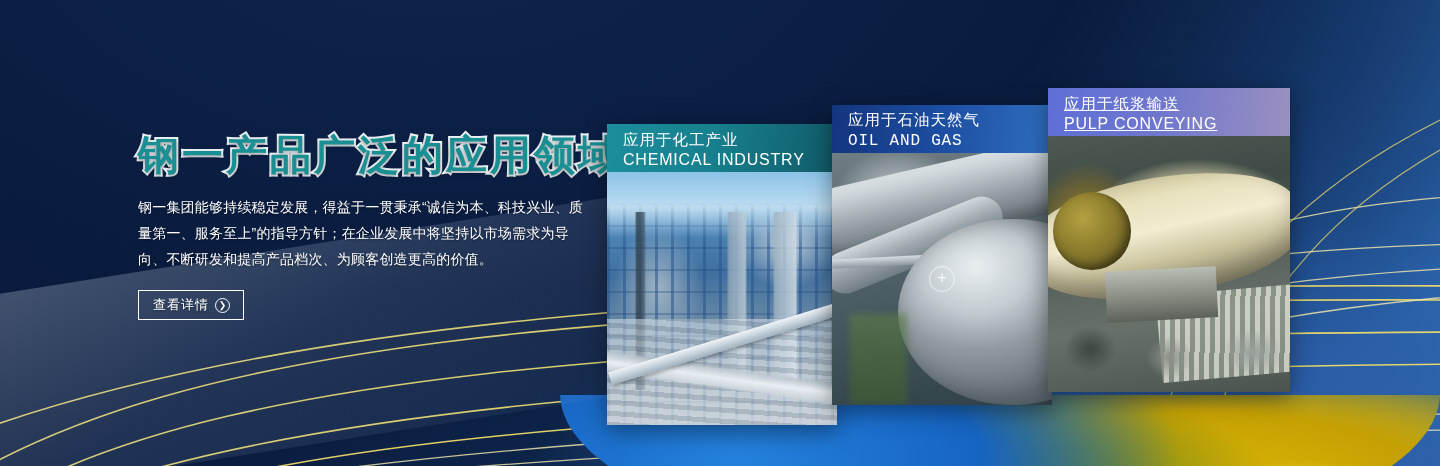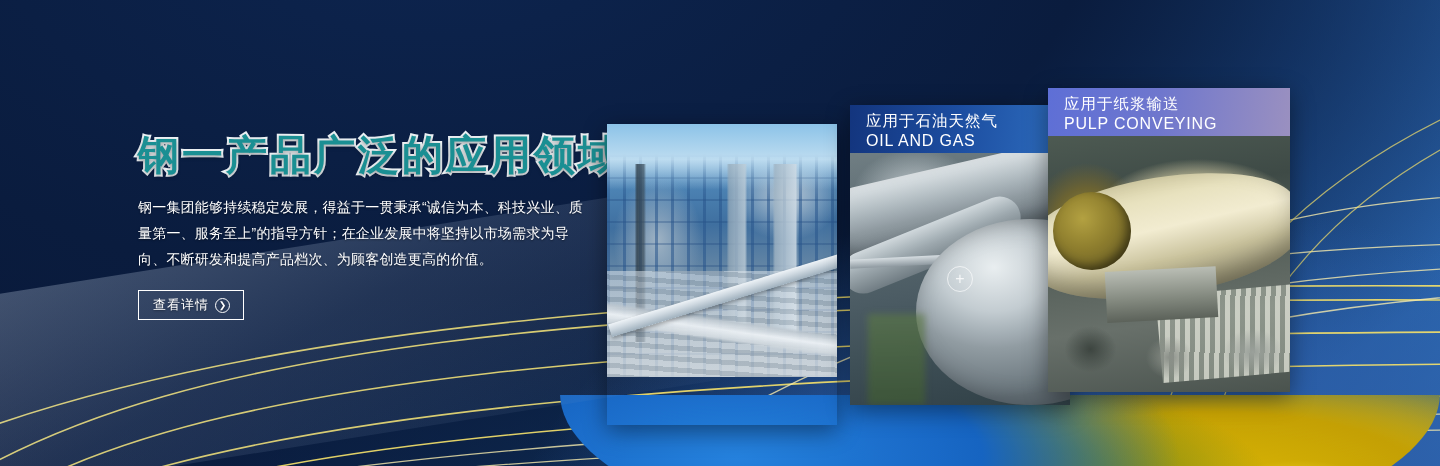--- a/index.html
+++ b/index.html
@@ -171,21 +171,21 @@
   .photo-chem .pipebar {
     position: absolute; left: 2%; bottom: 16%;
     width: 122%; height: 13px;
     background: linear-gradient(180deg, #eef3f7 0%, #cfd9e1 42%, #9fb0bd 100%);
     transform: rotate(-17deg);
     transform-origin: left bottom;
     box-shadow: 0 2px 4px rgba(0,0,0,.3);
   }
 
   
-  #card-oilgas { left: 850px; top: 105px; width: 220px; height: 300px; }
+  #card-oilgas { left: 832px; top: 105px; width: 220px; height: 300px; font-family: Liberation Mono, monospace; }
   #card-oilgas .card-head { background: linear-gradient(95deg, #13357e 0%, #1c4da0 48%, #2f6fc0 100%); }
   .photo-oil {
     position: absolute; inset: 0;
     background:
       radial-gradient(ellipse 55% 48% at 78% 64%, #d7dee2 0%, #aab6bd 38%, rgba(150,165,175,0) 72%),
       radial-gradient(ellipse 42% 26% at 30% 16%, #c3cdd2 0%, rgba(180,195,200,0) 68%),
       linear-gradient(170deg, #6e7e84 0%, #596a72 26%, #4a5d66 52%, #3c5058 74%, #2e4048 100%);
     filter: saturate(.85);
   }
   .photo-oil .duct {
@@ -214,21 +214,21 @@
     filter: blur(3px);
   }
   .photo-oil .rail {
     position: absolute; left: 0; right: 0; top: 40%; height: 9px;
     background: linear-gradient(180deg, #d5dde2 0%, #8d99a1 100%);
     transform: rotate(-3deg);
   }
 
   
   #card-pulp { left: 1048px; top: 88px; width: 242px; height: 304px; }
-  #card-pulp .card-head { background: linear-gradient(96deg, #5e6fd6 0%, #6f77cd 46%, #9a90c0 100%); }
+  #card-pulp .card-head { background: linear-gradient(96deg, #5e6fd6 0%, #6f77cd 46%, #9a90c0 100%); text-decoration: underline; }
   .photo-pulp {
     position: absolute; inset: 0;
     background:
       radial-gradient(ellipse 60% 30% at 62% 30%, #efe9c8 0%, #ddd4a8 36%, rgba(210,200,160,0) 70%),
       radial-gradient(ellipse 30% 30% at 16% 34%, #9a8e3e 0%, #6d6430 44%, rgba(100,92,44,0) 78%),
       linear-gradient(172deg, #4d5a52 0%, #3e4a46 24%, #56605a 48%, #68706a 70%, #4a534e 100%);
     filter: saturate(.95);
   }
   .photo-pulp .roller {
     position: absolute; left: -8%; top: 16%; width: 112%; height: 46%;
@@ -301,20 +301,24 @@
   <div class="copy">
     <div class="headline">钢一产品广泛的应用领域</div>
     <div class="desc">钢一集团能够持续稳定发展，得益于一贯秉承“诚信为本、科技兴业、质量第一、服务至上”的指导方针；在企业发展中将坚持以市场需求为导向、不断研发和提高产品档次、为顾客创造更高的价值。</div>
     <button class="more-btn">
       <span>查看详情</span>
       <span class="chev">❯</span>
     </button>
   </div>
 
   <div class="card" id="card-chemical">
+    <div class="card-head">
+      <div class="cn">应用于化工产业</div>
+      <div class="en">CHEMICAL INDUSTRY</div>
+    </div>
     <div class="card-photo">
       <div class="photo-chem">
         <div class="struts"></div>
         <div class="towers"></div>
         <div class="pipes"></div>
         <div class="pipebar"></div>
       </div>
     </div>
   </div>
 

